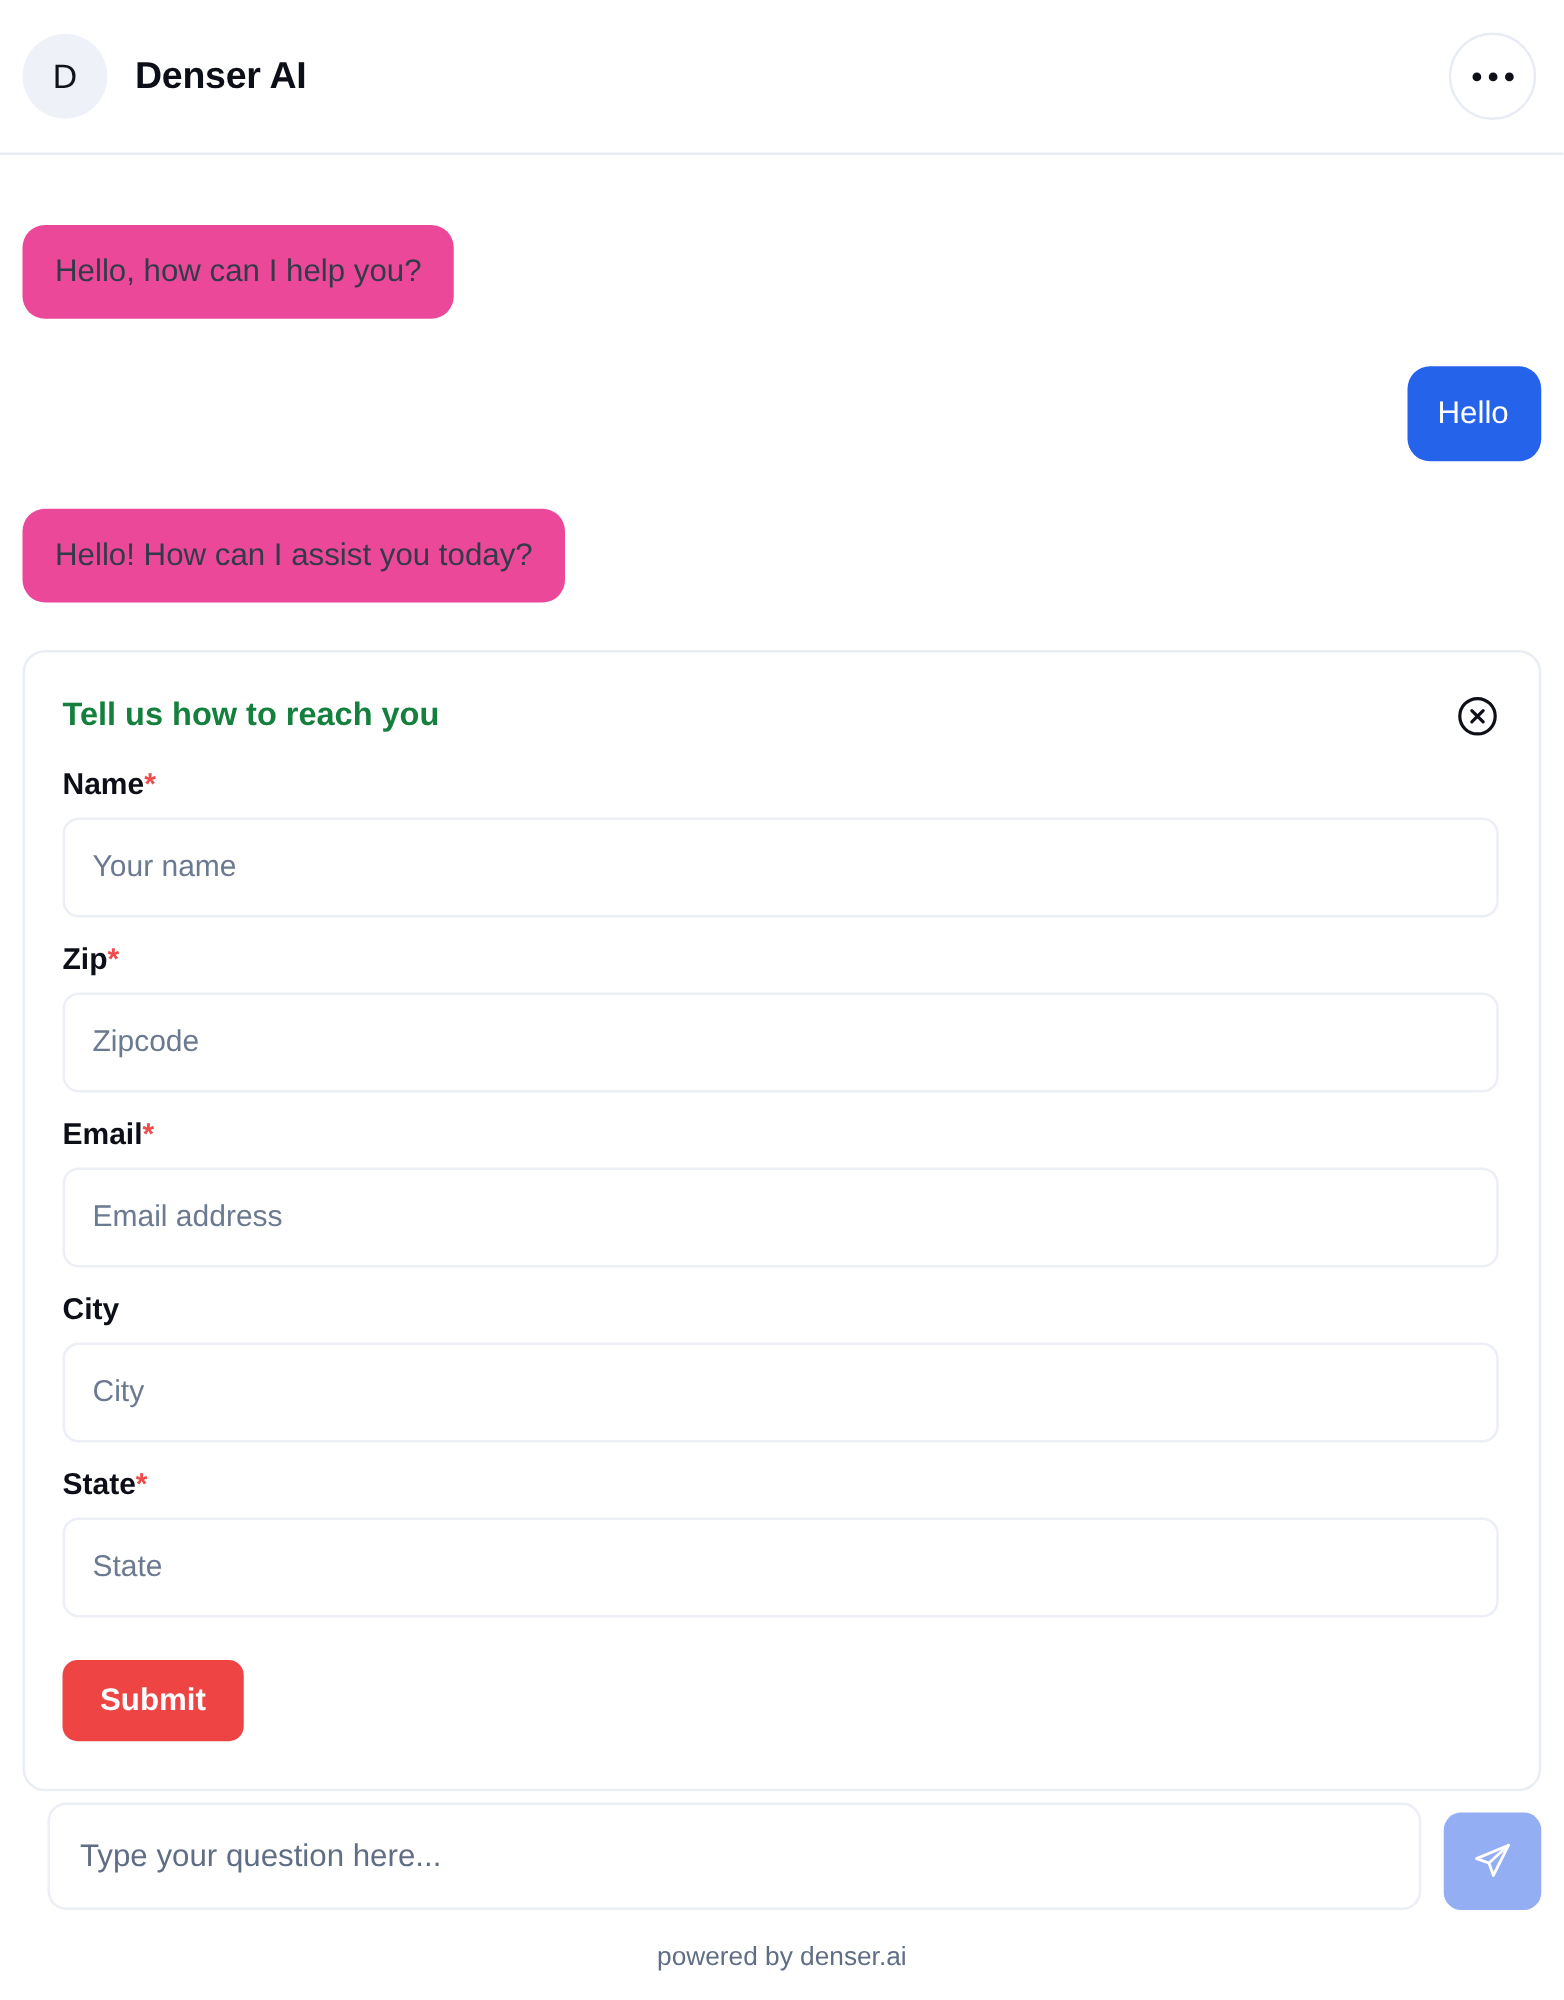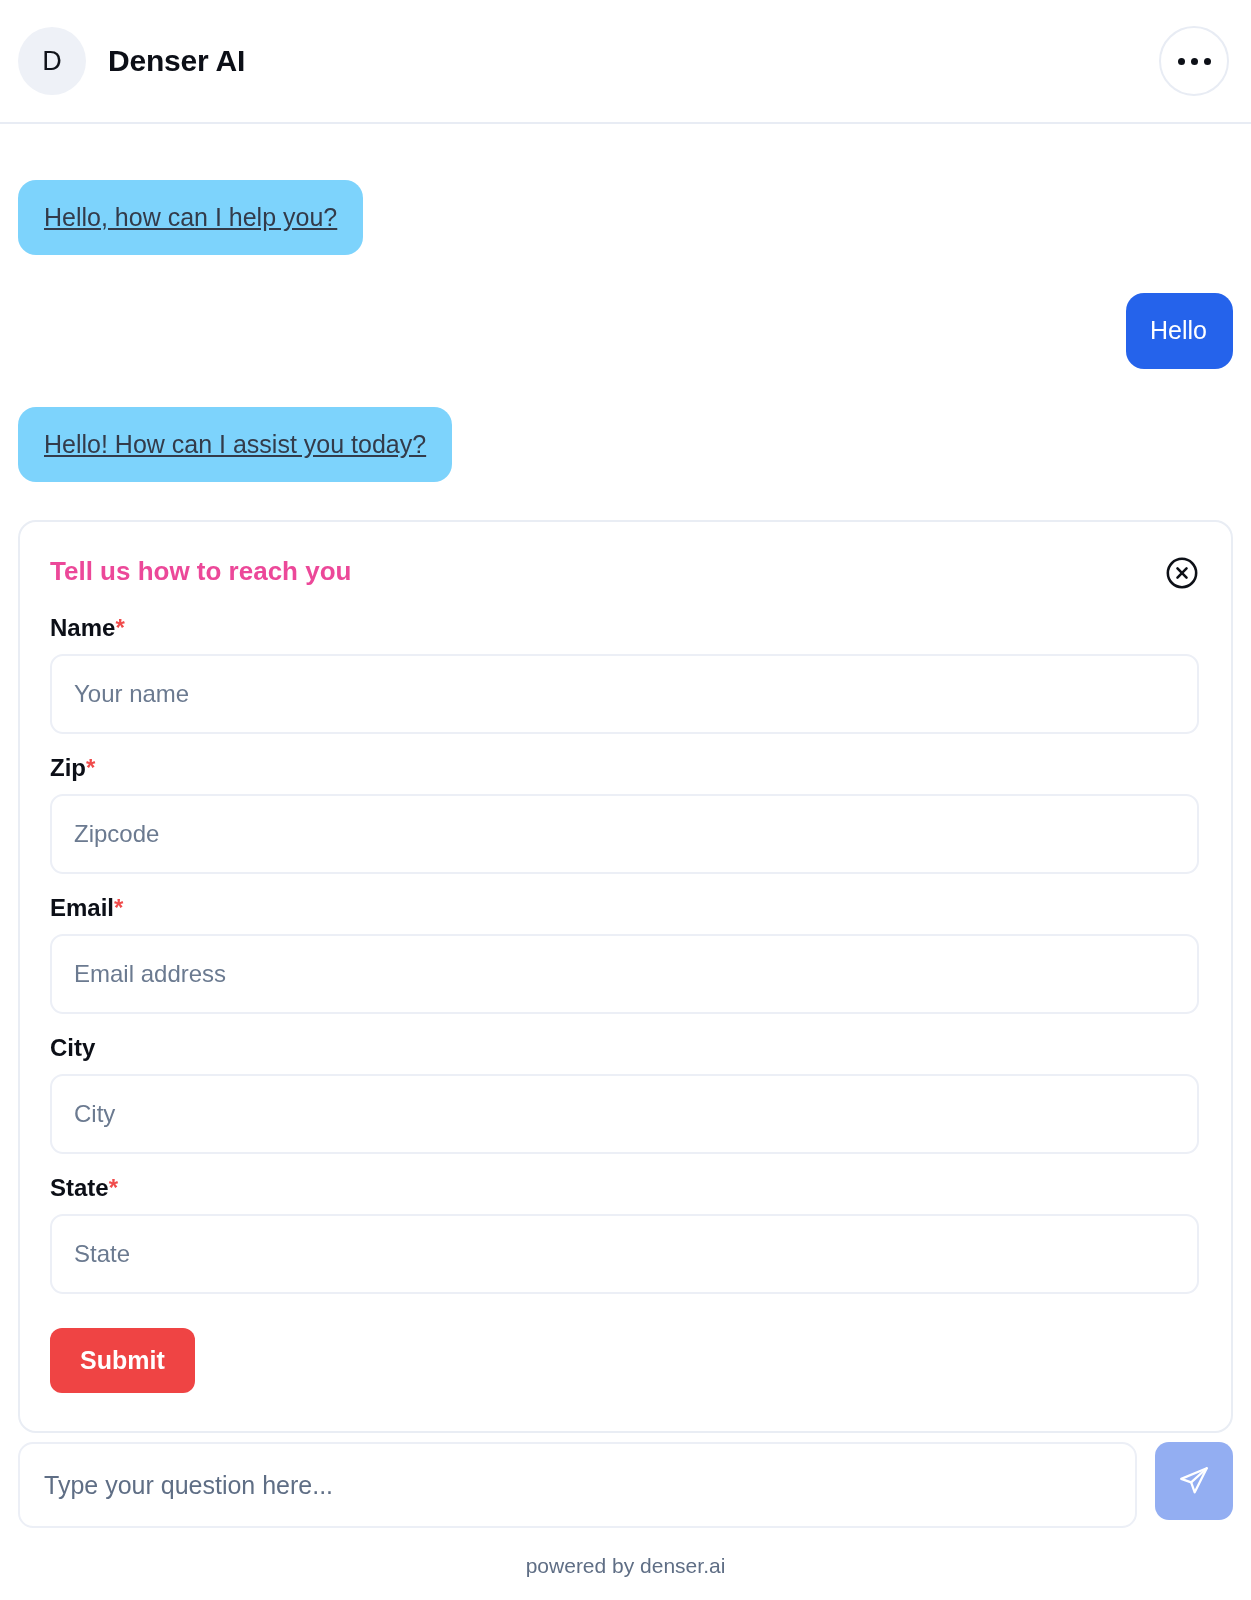--- a/index.html
+++ b/index.html
@@ -87,23 +87,22 @@
   .msg-row.user { justify-content: flex-end; }
 
   .bubble {
     max-width: 78%;
     padding: 22px 26px;
     border-radius: 18px;
     font-size: 25px;
     line-height: 1.25;
   }
   .bubble.bot {
-    background: #7dd3fc;
+    background: #ec4899;
     color: #333b4a;
-    text-decoration: underline;
   }
   .bubble.user {
     background: #2563eb;
     color: #ffffff;
     padding-left: 24px;
   }
 
   
   .form-card {
     border: 2px solid #e9edf4;
@@ -114,21 +113,21 @@
   }
   .form-head {
     display: flex;
     align-items: flex-start;
     justify-content: space-between;
     margin-bottom: 24px;
   }
   .form-title {
     font-size: 26px;
     font-weight: 700;
-    color: #ec4899;
+    color: #15803d;
   }
   .close-icon {
     width: 34px;
     height: 34px;
     cursor: pointer;
     flex: 0 0 auto;
   }
 
   .field { margin-bottom: 20px; }
   .field-label {
@@ -167,22 +166,23 @@
     cursor: pointer;
   }
 
   
   .composer-wrap {
     flex: 0 0 auto;
     padding: 0 18px 0 18px;
   }
   .composer {
     display: flex;
-    align-items: flex-start;
+    align-items: flex-end;
     gap: 18px;
+    margin-left: 20px;
   }
   .composer-input {
     flex: 1 1 auto;
     height: 86px;
     border: 2px solid #eceff6;
     border-radius: 15px;
     background: #ffffff;
     padding: 0 24px;
     font-size: 25px;
     font-family: "Liberation Sans", sans-serif;

